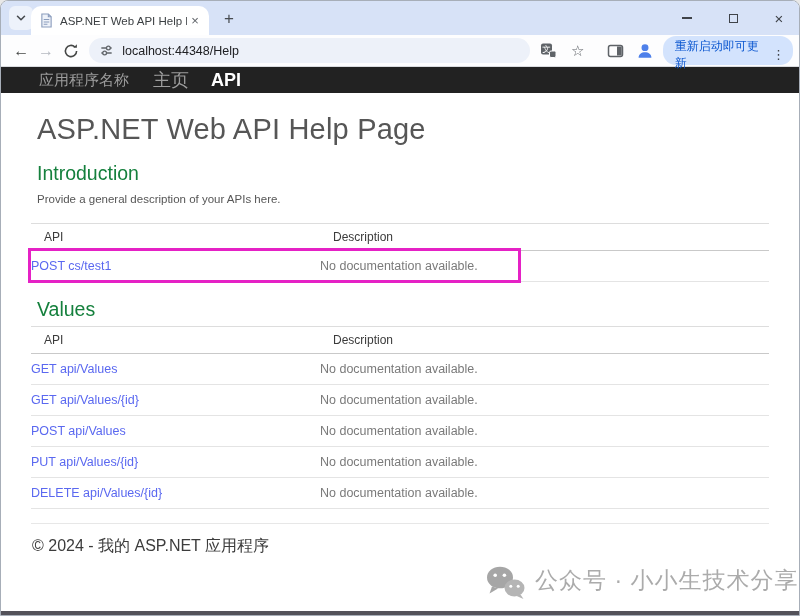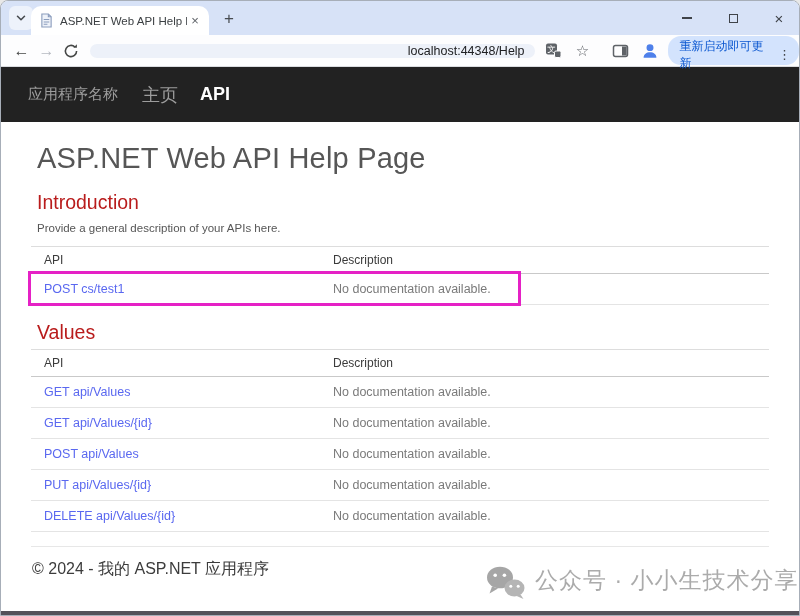--- a/index.html
+++ b/index.html
@@ -25,46 +25,46 @@
   .wc{width:20px;height:20px;display:flex;align-items:center;justify-content:center;cursor:pointer;}
   .wc-min{width:10px;height:1.6px;background:#3f4349;}
   .wc-max{width:9px;height:9px;border:1.4px solid #3f4349;}
   .wc-x{font-size:15px;color:#3f4349;line-height:1;}
   
   .toolbar{height:32px;background:#fdfdfe;display:flex;align-items:center;border-bottom:1px solid #dadce0;}
   .navbtn{width:26px;height:26px;display:flex;align-items:center;justify-content:center;font-size:16px;
           color:#454746;cursor:pointer;}
   .navbtn.back{margin-left:8px;}
   .navbtn.disabled{color:#b5b9c0;}
-  .omnibox{width:462px;height:14px;background:#edf1f9;border-radius:13px;display:flex;align-items:flex-end;
-           padding:0 10px;margin-left:6px;cursor:text;flex-direction:column;}
+  .omnibox{width:462px;height:25px;background:#edf1f9;border-radius:13px;display:flex;align-items:center;
+           padding:0 10px;margin-left:6px;cursor:text;}
   .omnibox .url{font-size:12.5px;color:#202124;margin-left:8px;}
   .tool-icons{display:flex;align-items:center;margin-left:10px;gap:11px;}
   .ticon{width:18px;height:18px;display:flex;align-items:center;justify-content:center;cursor:pointer;}
   .star{font-size:15px;color:#5f6368;}
-  .update-pill{height:29px;margin-left:9px;margin-right:0;background:var(--update-pill-bg);
+  .update-pill{height:29px;margin-left:9px;margin-right:6px;background:var(--update-pill-bg);
                border-radius:13px;display:flex;align-items:center;padding:8px 8px 0 12px;gap:7px;cursor:pointer;}
   .update-pill .label{font-size:12px;color:var(--update-pill-text);}
   .update-pill .kebab{font-size:13px;color:#41454a;}
   
-  .navbar{height:55px;background:var(--navbar-bg);display:flex;align-items:center;padding-left:27px;}
+  .navbar{height:26px;background:var(--navbar-bg);display:flex;align-items:center;padding-left:38px;}
   .brand{font-size:15px;color:var(--navbar-text);margin-right:24px;cursor:pointer;}
   .navlink{font-size:18px;color:var(--navbar-text);margin-right:22px;cursor:pointer;}
   .navlink.active{color:#fff;font-weight:bold;}
   
   .content{padding:0 30px;background:#fff;}
   h1{font-size:29px;font-weight:300;color:#565656;margin:20px 0 2px 6px;letter-spacing:.2px;}
-  h2{font-size:19.5px;font-weight:300;color:#b91c1c;margin:16px 0 5px 6px;}
-  p.intro{font-size:11.5px;color:#565656;margin:8px 0 12px 6px;}
+  h2{font-size:19.5px;font-weight:300;color:#15803d;margin:16px 0 5px 6px;}
+  p.intro{font-size:11.5px;color:#565656;margin:8px 0 18px 6px;}
   .table-wrap{position:relative;}
   table.api-table{width:100%;border-collapse:collapse;table-layout:fixed;border-top:1px solid #ddd;}
   table.api-table col.c1{width:289px;}
   table.api-table th{text-align:left;font-weight:400;font-size:12px;color:#3b3b3b;
                      padding:6px 8px 6px 13px;border-bottom:1px solid #c9c9c9;}
-  table.api-table td{font-size:12.5px;padding:8px 8px 8px 13px;border-bottom:1px solid #e4e4e4;}
+  table.api-table td{font-size:12.5px;padding:8px 8px 8px 0;border-bottom:1px solid #e4e4e4;}
   td.api a{color:var(--link);text-decoration:none;cursor:pointer;}
   td.desc{color:#7a7a7a;}
   .hl-box{position:absolute;left:-3px;top:25px;width:493px;height:35px;
           border:3px solid var(--highlight-box);pointer-events:none;}
   hr.footer-rule{border:none;border-top:1px solid #e7e7e7;margin:14px 0 0 0;}
   p.footer{font-size:16px;color:#3c3c3c;margin:12px 0 0 1px;}
   
   .watermark{position:absolute;left:484px;top:564px;display:flex;gap:9px;}
   .watermark .wm-text{font-size:23px;color:#ababab;letter-spacing:1px;white-space:nowrap;}
   

